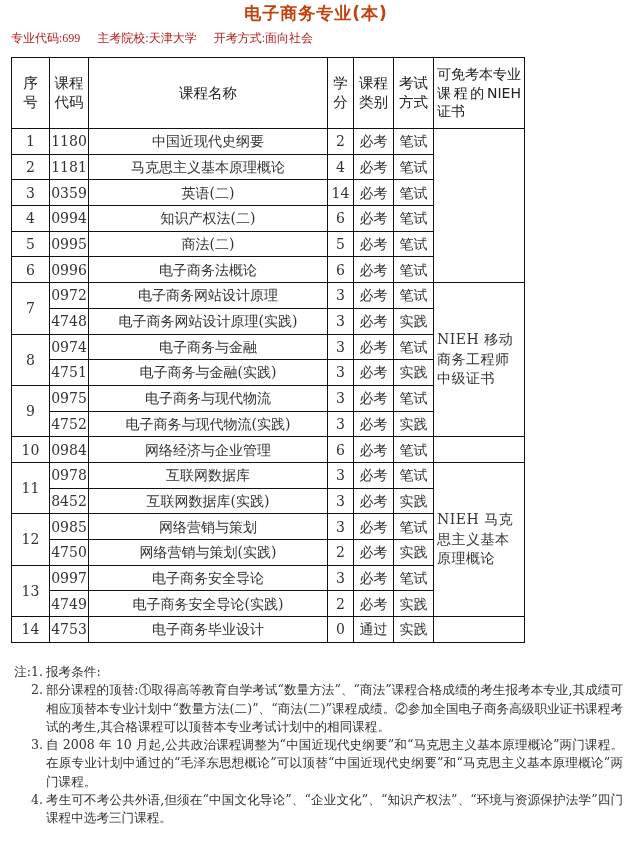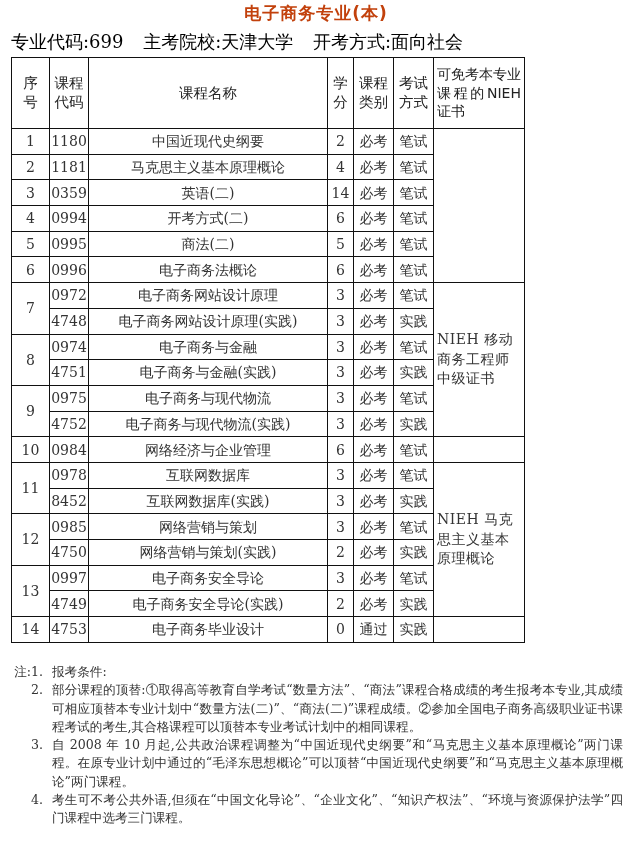--- a/index.html
+++ b/index.html
@@ -8,21 +8,21 @@
     font-family: "DejaVu Serif", "Liberation Serif", serif;
     color: #2a2a2a;
   }
   .title {
     position: absolute; top: 2px; left: 0; width: 632px; text-align: center;
     font-family: "DejaVu Sans", "Liberation Sans", sans-serif;
     font-weight: bold; font-size: 17px; color: #c2410c; letter-spacing: 1px;
   }
   .meta {
     position: absolute; top: 30px; left: 11px;
-    font-size: 18px; color: #000000; white-space: nowrap;
+    font-size: 12px; color: #b91c1c; white-space: nowrap; font-family: Liberation Serif, serif;
   }
   .meta span { margin-right: 14px; }
   table.plan {
     position: absolute; top: 57px; left: 11px;
     border-collapse: collapse; table-layout: fixed;
     width: 513px;
     padding-left: 14px;
   }
   table.plan td, table.plan th {
     border: 1.3px solid #111;
@@ -43,21 +43,21 @@
     font-size: 14px; line-height: 1.4 !important; letter-spacing: 0.5px;
   }
   td.name { color: #3a3a3a; }
   td.mute { color: #555; }
   .notes {
     position: absolute; top: 663px; left: 11px; width: 612px;
     font-size: 12.6px; color: #333; line-height: 18.3px;
   }
   .note-row { display: flex; }
   .note-prefix { width: 32px; flex: none; text-align: right; padding-right: 3px; }
-  .note-body { flex: 1; text-align: justify; margin-left: 6px; }
+  .note-body { flex: 1; text-align: justify; }
 </style>
 </head>
 <body>
 
 <div class="title">电子商务专业(本)</div>
 
 <div class="meta">
   <span>专业代码:699</span>
   <span>主考院校:天津大学</span>
   <span>开考方式:面向社会</span>
@@ -106,21 +106,21 @@
         <td>3</td>
         <td>0359</td>
         <td class="name">英语(二)</td>
         <td>14</td>
         <td class="mute">必考</td>
         <td class="mute">笔试</td>
       </tr>
       <tr>
         <td>4</td>
         <td>0994</td>
-        <td class="name">开考方式(二)</td>
+        <td class="name">知识产权法(二)</td>
         <td>6</td>
         <td class="mute">必考</td>
         <td class="mute">笔试</td>
       </tr>
       <tr>
         <td>5</td>
         <td>0995</td>
         <td class="name">商法(二)</td>
         <td>5</td>
         <td class="mute">必考</td>

